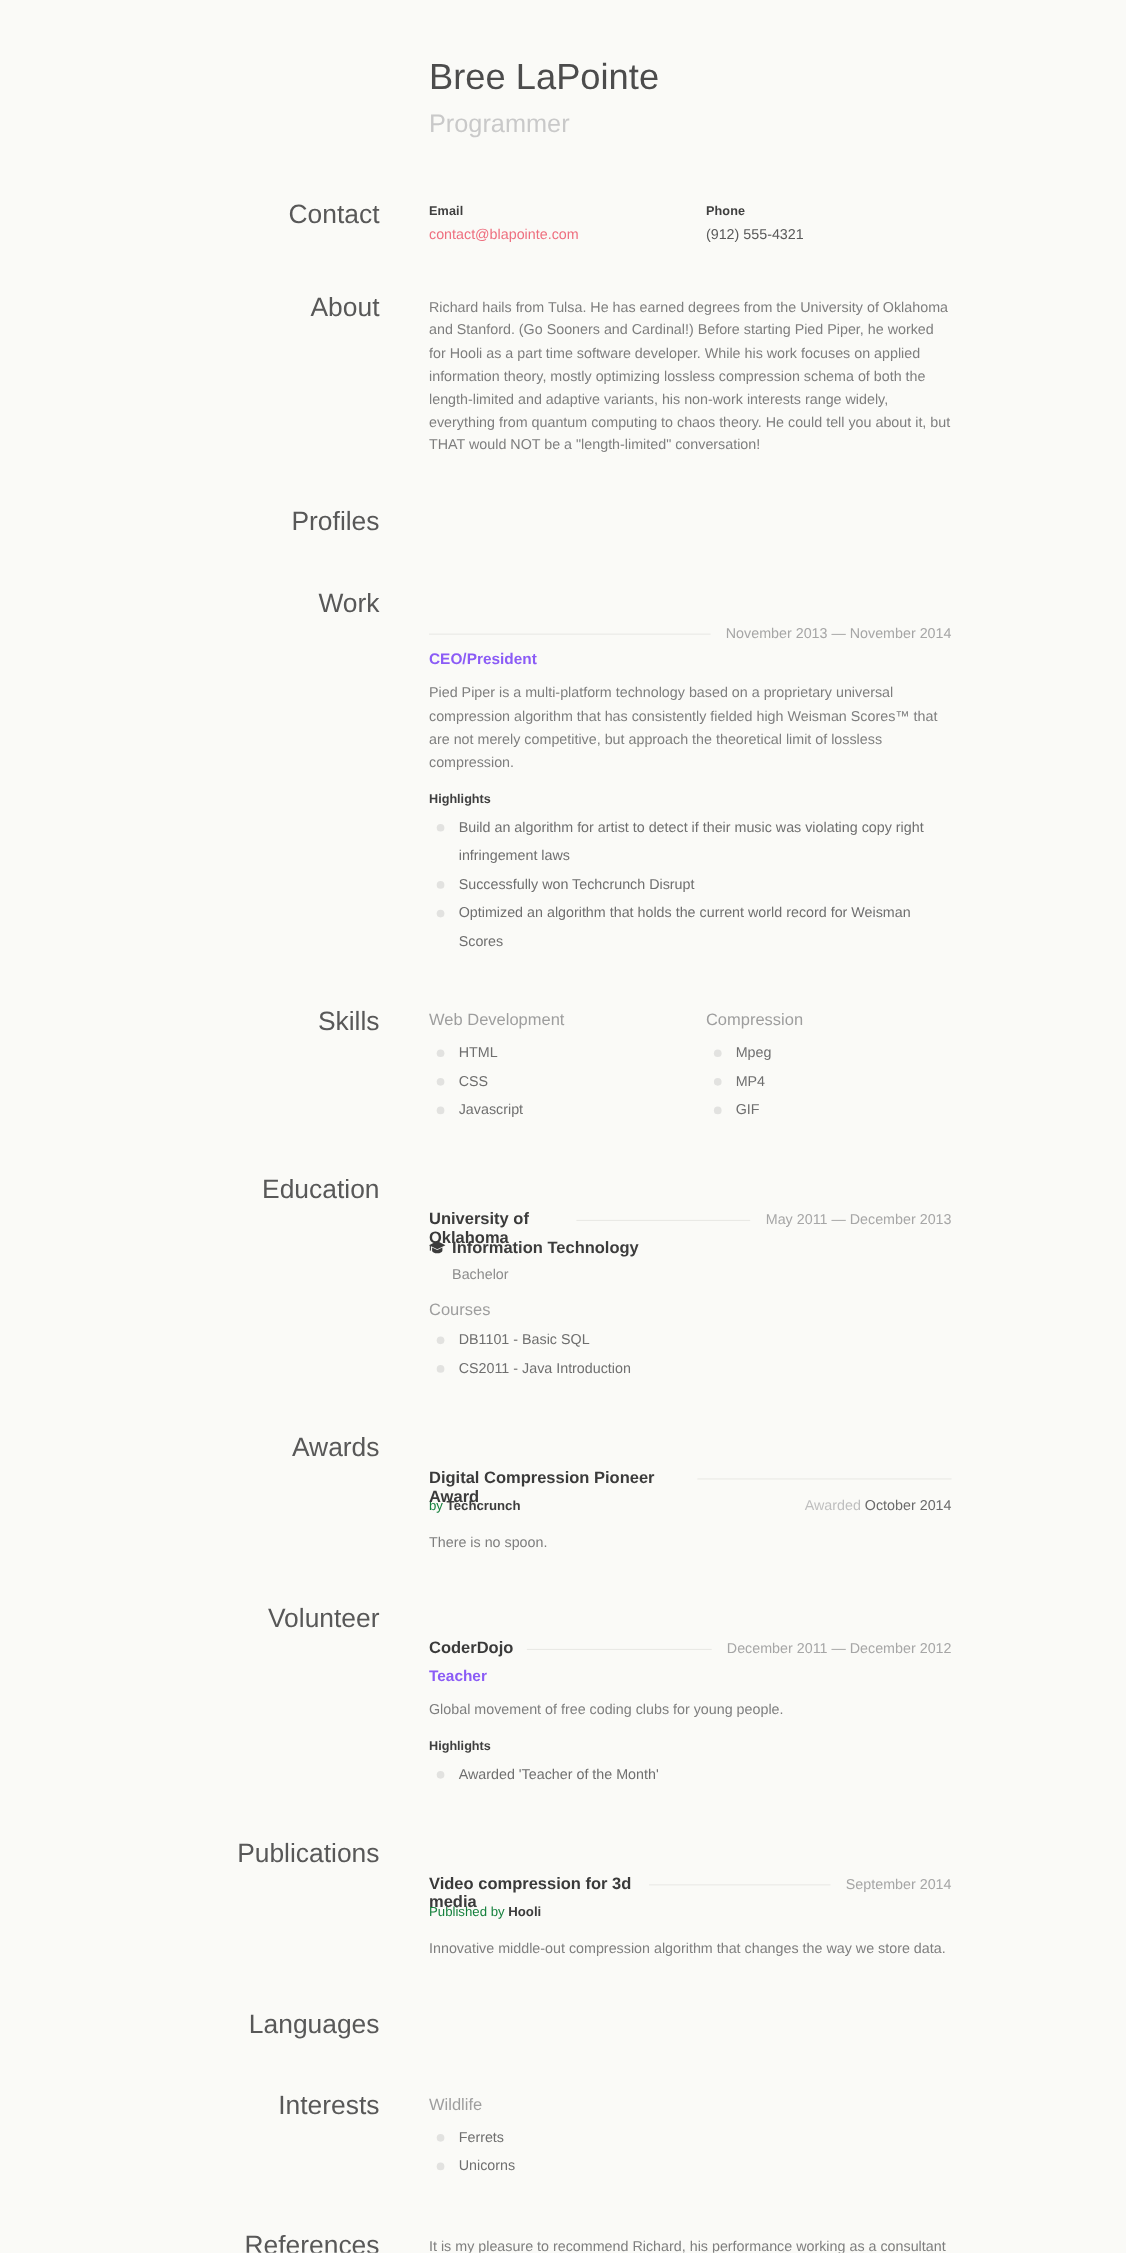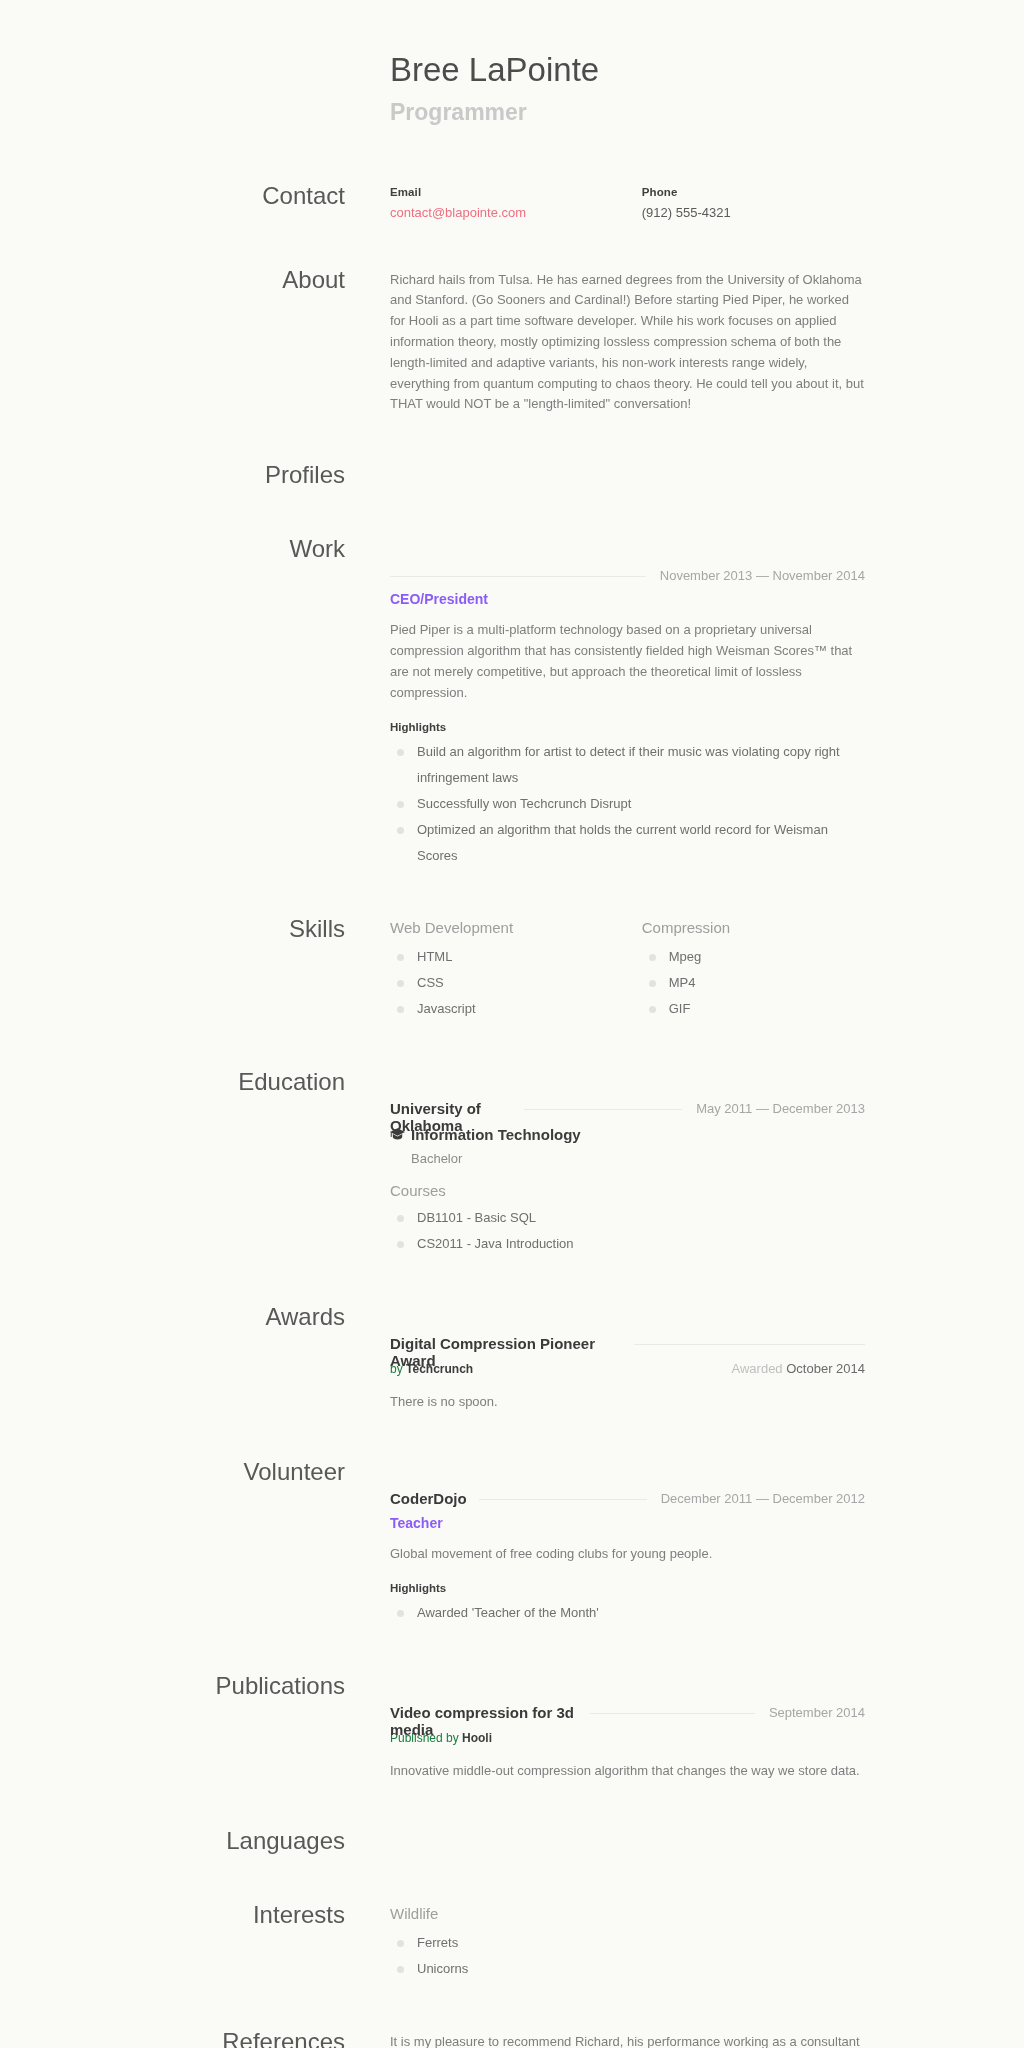--- a/index.html
+++ b/index.html
@@ -21,21 +21,21 @@
   
   .header { margin-left: 231px; margin-bottom: 56px; }
   .person-name {
     font-size: 33px;
     font-weight: 300;
     color: #4c4c4c;
     line-height: 1.2;
   }
   .person-title {
     font-size: 23px;
-    font-weight: 700;
+    font-weight: 400;
     color: #c9c9c9;
     margin-top: 9px;
   }
   
   .section {
     display: grid;
     grid-template-columns: 186px 1fr;
     column-gap: 45px;
     margin-bottom: 46px;
   }

